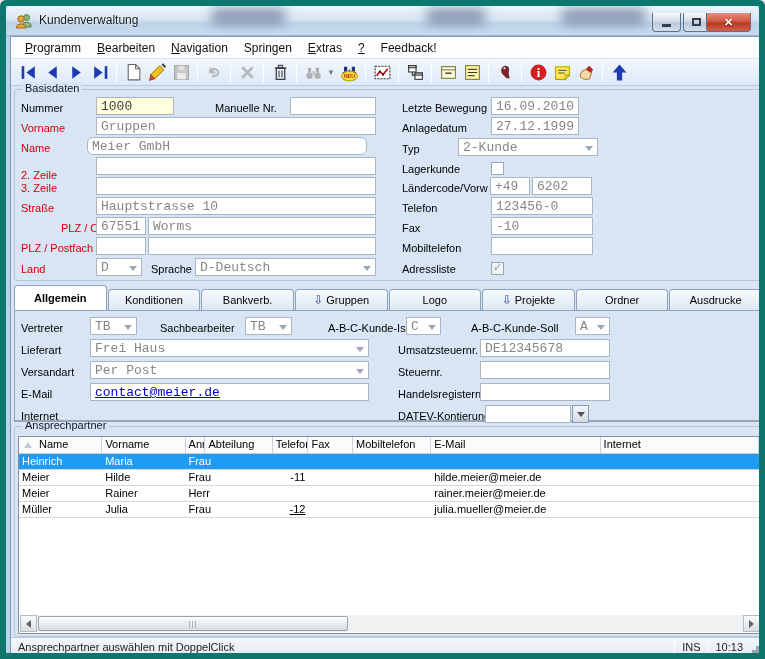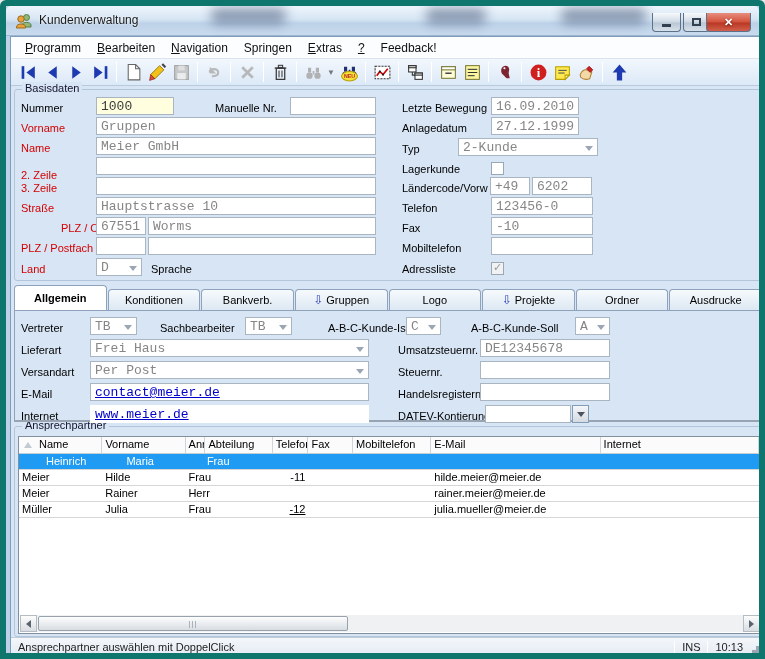--- a/index.html
+++ b/index.html
@@ -66,21 +66,21 @@
     border-bottom:2px solid #98a4b2;}
   
   .listview{position:absolute;left:3px;top:9px;width:742px;height:198px;background:#fff;border:1px solid #828f9c;overflow:hidden;}
   .thead{display:flex;height:17px;background:#fbfbfb;border-bottom:1px solid #c5ccd4;font-size:11px;}
   .th{padding:1px 3px;border-right:1px solid #cfd5db;white-space:nowrap;overflow:hidden;position:relative;}
   .th.first{padding-left:20px;}
   .sort-tri{position:absolute;left:5px;top:5px;width:0;height:0;
     border-left:4px solid transparent;border-right:4px solid transparent;border-bottom:6px solid #c2cad2;}
   .tr{display:flex;height:16px;font-size:11px;border-bottom:1px solid #d6d6d6;color:#000;}
   .td{padding:1px 3px;white-space:nowrap;overflow:visible;}
-  .tr.selected{background:var(--sel);color:#fff;padding-left:24px;}
+  .tr.selected{background:var(--sel);color:#fff;}
   
   .hscroll{position:absolute;left:1px;bottom:1px;width:740px;height:17px;background:#f0f1f3;}
   .sbtn{position:absolute;top:0;width:17px;height:17px;background:linear-gradient(#fdfdfd,#d9dde2);
     border:1px solid #b4bcc4;display:flex;align-items:center;justify-content:center;}
   .sbtn.left{left:0;} .sbtn.right{right:0;}
   .sbtn.left::after{content:"";width:0;height:0;border-top:4px solid transparent;border-bottom:4px solid transparent;border-right:5px solid #5a646e;}
   .sbtn.right::after{content:"";width:0;height:0;border-top:4px solid transparent;border-bottom:4px solid transparent;border-left:5px solid #5a646e;}
   .sthumb{position:absolute;left:18px;top:1px;width:310px;height:15px;border:1px solid #98a2ac;border-radius:2px;
     background:linear-gradient(#fdfdfe,#d8dde2);}
   .sthumb::after{content:"";position:absolute;left:50%;top:4px;margin-left:-4px;width:8px;height:7px;
@@ -296,21 +296,21 @@
 
       <span class="lbl" style="left:6px;top:9px;">Nummer</span>
       <div class="fld yellow" style="left:81px;top:7px;width:78px;">1000</div>
       <span class="lbl" style="left:200px;top:9px;">Manuelle Nr.</span>
       <div class="fld" style="left:275px;top:7px;width:86px;"></div>
 
       <span class="lbl req" style="left:6px;top:29px;">Vorname</span>
       <div class="fld" style="left:81px;top:27px;width:280px;">Gruppen</div>
 
       <span class="lbl req" style="left:6px;top:49px;">Name</span>
-      <div class="fld" style="left:81px;top:47px;width:280px;">Meier GmbH</div>
+      <div class="fld" style="left:72px;top:47px;width:280px;border-radius:6px;">Meier GmbH</div>
 
       <span class="lbl req" style="left:6px;top:69px;margin-top:7px;">2. Zeile</span>
       <div class="fld" style="left:81px;top:67px;width:280px;"></div>
 
       <span class="lbl req" style="left:6px;top:89px;">3. Zeile</span>
       <div class="fld" style="left:81px;top:87px;width:280px;"></div>
 
       <span class="lbl req" style="left:6px;top:109px;">Straße</span>
       <div class="fld" style="left:81px;top:107px;width:280px;">Hauptstrasse 10</div>
 
@@ -318,20 +318,21 @@
       <div class="fld" style="left:81px;top:127px;width:50px;">67551</div>
       <div class="fld" style="left:133px;top:127px;width:228px;">Worms</div>
 
       <span class="lbl req" style="left:6px;top:149px;">PLZ / Postfach</span>
       <div class="fld" style="left:81px;top:147px;width:50px;"></div>
       <div class="fld" style="left:133px;top:147px;width:228px;"></div>
 
       <span class="lbl req" style="left:6px;top:170px;">Land</span>
       <div class="fld dd" style="left:81px;top:168px;width:46px;"><span>D</span><span class="arr"></span></div>
       <span class="lbl" style="left:136px;top:170px;">Sprache</span>
+      <div class="fld dd" style="left:180px;top:168px;width:181px;"><span>D-Deutsch</span><span class="arr"></span></div>
 
       <span class="lbl" style="left:387px;top:9px;">Letzte Bewegung</span>
       <div class="fld" style="left:476px;top:7px;width:88px;">16.09.2010</div>
 
       <span class="lbl" style="left:387px;top:29px;">Anlagedatum</span>
       <div class="fld" style="left:476px;top:27px;width:88px;">27.12.1999</div>
 
       <span class="lbl" style="left:387px;top:50px;">Typ</span>
       <div class="fld dd" style="left:443px;top:48px;width:140px;"><span>2-Kunde</span><span class="arr"></span></div>
 
@@ -403,21 +404,20 @@
       <div class="fld dd" style="left:75px;top:51px;width:279px;"><span>Per Post</span><span class="arr"></span></div>
       <span class="lbl" style="left:383px;top:53px;">Steuernr.</span>
       <div class="fld" style="left:465px;top:51px;width:130px;"></div>
 
       <span class="lbl" style="left:6px;top:75px;">E-Mail</span>
       <div class="fld" style="left:75px;top:73px;width:279px;"><span class="lnk">contact@meier.de</span></div>
       <span class="lbl" style="left:383px;top:75px;">Handelsregisternr.</span>
       <div class="fld" style="left:465px;top:73px;width:130px;"></div>
 
       <span class="lbl" style="left:6px;top:97px;">Internet</span>
-      <div class="fld noborder" style="left:75px;top:95px;width:279px;"><span class="lnk">www.meier.de</span></div>
       <span class="lbl" style="left:383px;top:97px;">DATEV-Kontierung</span>
       <div class="fld" style="left:470px;top:95px;width:86px;"></div>
       <div class="ddbtn" style="left:557px;top:95px;"></div>
     </div>
 
     <div class="gbox" style="left:3px;top:389px;width:748px;height:211px;">
       <span class="legend">Ansprechpartner</span>
       <div class="listview">
         <div class="thead" id="thead">
             <div class="th first" style="width: 84px;">Name<span class="sort-tri"></span></div>

